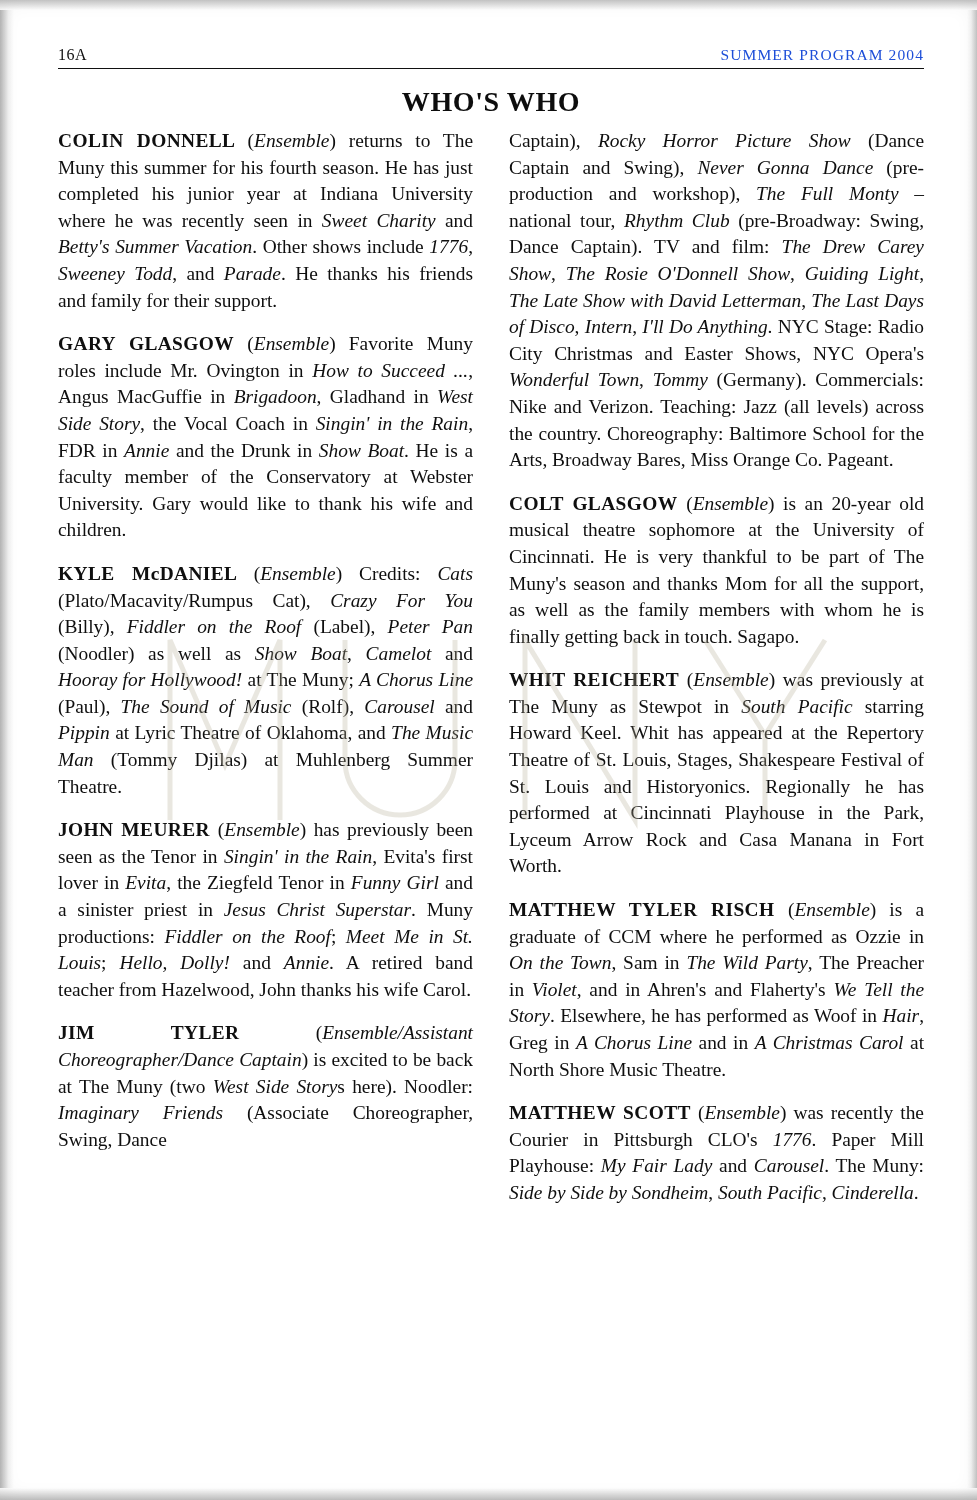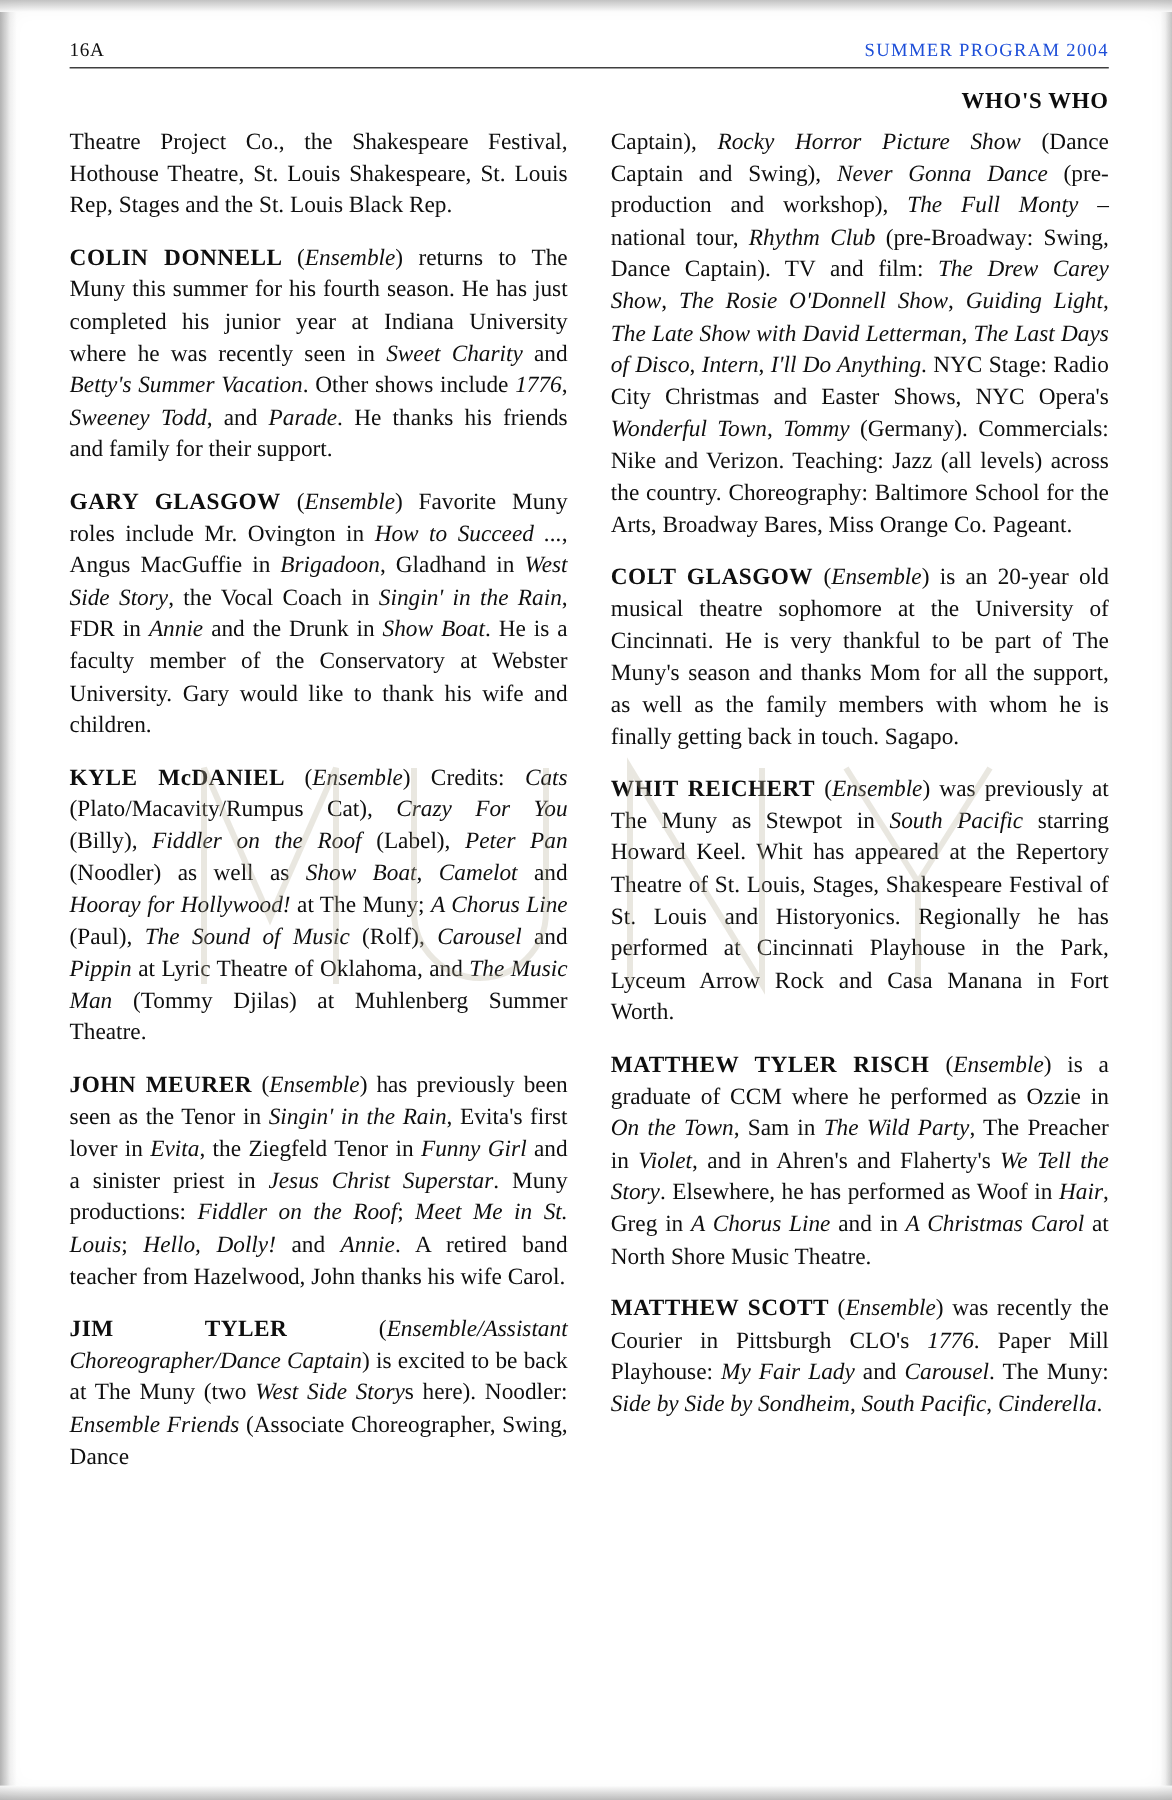--- a/index.html
+++ b/index.html
@@ -52,21 +52,21 @@
     position: absolute;
     left: 0; bottom: 0;
     width: 100%; height: 12px;
     background: linear-gradient(to top, #c2c2c2, #ffffff);
     z-index: 20;
   }
 
   .content {
     position: absolute;
     left: 58px;
-    top: 34px;
+    top: 46px;
     width: 866px;
     z-index: 10;
   }
 
   .header {
     position: relative;
     display: flex;
     justify-content: space-between;
     align-items: baseline;
     padding-bottom: 4px;
@@ -81,23 +81,23 @@
   .running-head {
     font-family: "Liberation Serif", serif;
     font-size: 15.5px;
     letter-spacing: 1.1px;
     color: #1d4ed8;
     font-variant: small-caps;
     text-transform: uppercase;
   }
 
   .title {
-    text-align: right;
+    text-align: center;
     font-family: "Liberation Serif", serif;
-    font-size: 19px;
+    font-size: 28px;
     font-weight: bold;
     letter-spacing: 0.6px;
     margin: 17px 0 10px 0;
     color: #0d0d0d;
   }
 
   .columns {
     display: flex;
     gap: 36px;
   }
@@ -169,26 +169,25 @@
 
     <div class="header">
       <div class="folio">16A</div>
       <div class="running-head">SUMMER PROGRAM 2004</div>
     </div>
 
     <div class="title">WHO'S WHO</div>
 
     <div class="columns">
       <div class="col" id="col-0">
-          <p class="para"><span>Theatre Project Co., the Shakespeare Festival, Hothouse Theatre, St. Louis Shakespeare, St. Louis Rep, Stages and the St. Louis Black Rep.</span></p>
           <p class="para"><span class="name">COLIN DONNELL </span><span>(</span><span class="it">Ensemble</span><span>) returns to The Muny this summer for his fourth season. He has just completed his junior year at Indiana University where he was recently seen in </span><span class="it">Sweet Charity</span><span> and </span><span class="it">Betty's Summer Vacation</span><span>. Other shows include </span><span class="it">1776</span><span>, </span><span class="it">Sweeney Todd</span><span>, and </span><span class="it">Parade</span><span>. He thanks his friends and family for their support.</span></p>
           <p class="para"><span class="name">GARY GLASGOW </span><span>(</span><span class="it">Ensemble</span><span>) Favorite Muny roles include Mr. Ovington in </span><span class="it">How to Succeed ...</span><span>, Angus MacGuffie in </span><span class="it">Brigadoon</span><span>, Gladhand in </span><span class="it">West Side Story</span><span>, the Vocal Coach in </span><span class="it">Singin' in the Rain</span><span>, FDR in </span><span class="it">Annie</span><span> and the Drunk in </span><span class="it">Show Boat</span><span>. He is a faculty member of the Conservatory at Webster University. Gary would like to thank his wife and children.</span></p>
           <p class="para"><span class="name">KYLE McDANIEL </span><span>(</span><span class="it">Ensemble</span><span>) Credits: </span><span class="it">Cats</span><span> (Plato/Macavity/Rumpus Cat), </span><span class="it">Crazy For You</span><span> (Billy), </span><span class="it">Fiddler on the Roof</span><span> (Label), </span><span class="it">Peter Pan</span><span> (Noodler) as well as </span><span class="it">Show Boat</span><span>, </span><span class="it">Camelot</span><span> and </span><span class="it">Hooray for Hollywood!</span><span> at The Muny; </span><span class="it">A Chorus Line</span><span> (Paul), </span><span class="it">The Sound of Music</span><span> (Rolf), </span><span class="it">Carousel</span><span> and </span><span class="it">Pippin</span><span> at Lyric Theatre of Oklahoma, and </span><span class="it">The Music Man</span><span> (Tommy Djilas) at Muhlenberg Summer Theatre.</span></p>
           <p class="para"><span class="name">JOHN MEURER </span><span>(</span><span class="it">Ensemble</span><span>) has previously been seen as the Tenor in </span><span class="it">Singin' in the Rain</span><span>, Evita's first lover in </span><span class="it">Evita</span><span>, the Ziegfeld Tenor in </span><span class="it">Funny Girl</span><span> and a sinister priest in </span><span class="it">Jesus Christ Superstar</span><span>. Muny productions: </span><span class="it">Fiddler on the Roof</span><span>; </span><span class="it">Meet Me in St. Louis</span><span>; </span><span class="it">Hello, Dolly!</span><span> and </span><span class="it">Annie</span><span>. A retired band teacher from Hazelwood, John thanks his wife Carol.</span></p>
-          <p class="para"><span class="name">JIM TYLER </span><span>(</span><span class="it">Ensemble/Assistant Choreographer/Dance Captain</span><span>) is excited to be back at The Muny (two </span><span class="it">West Side Story</span><span>s here). Noodler: </span><span class="it">Ensemble Friends</span><span> (Associate Choreographer, Swing, Dance</span></p>
+          <p class="para"><span class="name">JIM TYLER </span><span>(</span><span class="it">Ensemble/Assistant Choreographer/Dance Captain</span><span>) is excited to be back at The Muny (two </span><span class="it">West Side Story</span><span>s here). Noodler: </span><span class="it">Imaginary Friends</span><span> (Associate Choreographer, Swing, Dance</span></p>
         </div>
       <div class="col" id="col-1">
           <p class="para"><span>Captain), </span><span class="it">Rocky Horror Picture Show</span><span> (Dance Captain and Swing), </span><span class="it">Never Gonna Dance</span><span> (pre-production and workshop), </span><span class="it">The Full Monty</span><span> – national tour, </span><span class="it">Rhythm Club</span><span> (pre-Broadway: Swing, Dance Captain). TV and film: </span><span class="it">The Drew Carey Show</span><span>, </span><span class="it">The Rosie O'Donnell Show</span><span>, </span><span class="it">Guiding Light</span><span>, </span><span class="it">The Late Show with David Letterman</span><span>, </span><span class="it">The Last Days of Disco</span><span>, </span><span class="it">Intern</span><span>, </span><span class="it">I'll Do Anything</span><span>. NYC Stage: Radio City Christmas and Easter Shows, NYC Opera's </span><span class="it">Wonderful Town</span><span>, </span><span class="it">Tommy</span><span> (Germany). Commercials: Nike and Verizon. Teaching: Jazz (all levels) across the country. Choreography: Baltimore School for the Arts, Broadway Bares, Miss Orange Co. Pageant.</span></p>
           <p class="para"><span class="name">COLT GLASGOW </span><span>(</span><span class="it">Ensemble</span><span>) is an 20-year old musical theatre sophomore at the University of Cincinnati. He is very thankful to be part of The Muny's season and thanks Mom for all the support, as well as the family members with whom he is finally getting back in touch. Sagapo.</span></p>
           <p class="para"><span class="name">WHIT REICHERT </span><span>(</span><span class="it">Ensemble</span><span>) was previously at The Muny as Stewpot in </span><span class="it">South Pacific</span><span> starring Howard Keel. Whit has appeared at the Repertory Theatre of St. Louis, Stages, Shakespeare Festival of St. Louis and Historyonics. Regionally he has performed at Cincinnati Playhouse in the Park, Lyceum Arrow Rock and Casa Manana in Fort Worth.</span></p>
           <p class="para"><span class="name">MATTHEW TYLER RISCH </span><span>(</span><span class="it">Ensemble</span><span>) is a graduate of CCM where he performed as Ozzie in </span><span class="it">On the Town</span><span>, Sam in </span><span class="it">The Wild Party</span><span>, The Preacher in </span><span class="it">Violet</span><span>, and in Ahren's and Flaherty's </span><span class="it">We Tell the Story</span><span>. Elsewhere, he has performed as Woof in </span><span class="it">Hair</span><span>, Greg in </span><span class="it">A Chorus Line</span><span> and in </span><span class="it">A Christmas Carol</span><span> at North Shore Music Theatre.</span></p>
           <p class="para"><span class="name">MATTHEW SCOTT </span><span>(</span><span class="it">Ensemble</span><span>) was recently the Courier in Pittsburgh CLO's </span><span class="it">1776</span><span>. Paper Mill Playhouse: </span><span class="it">My Fair Lady</span><span> and </span><span class="it">Carousel</span><span>. The Muny: </span><span class="it">Side by Side by Sondheim</span><span>, </span><span class="it">South Pacific</span><span>, </span><span class="it">Cinderella</span><span>.</span></p>
         </div>
     </div>
 

